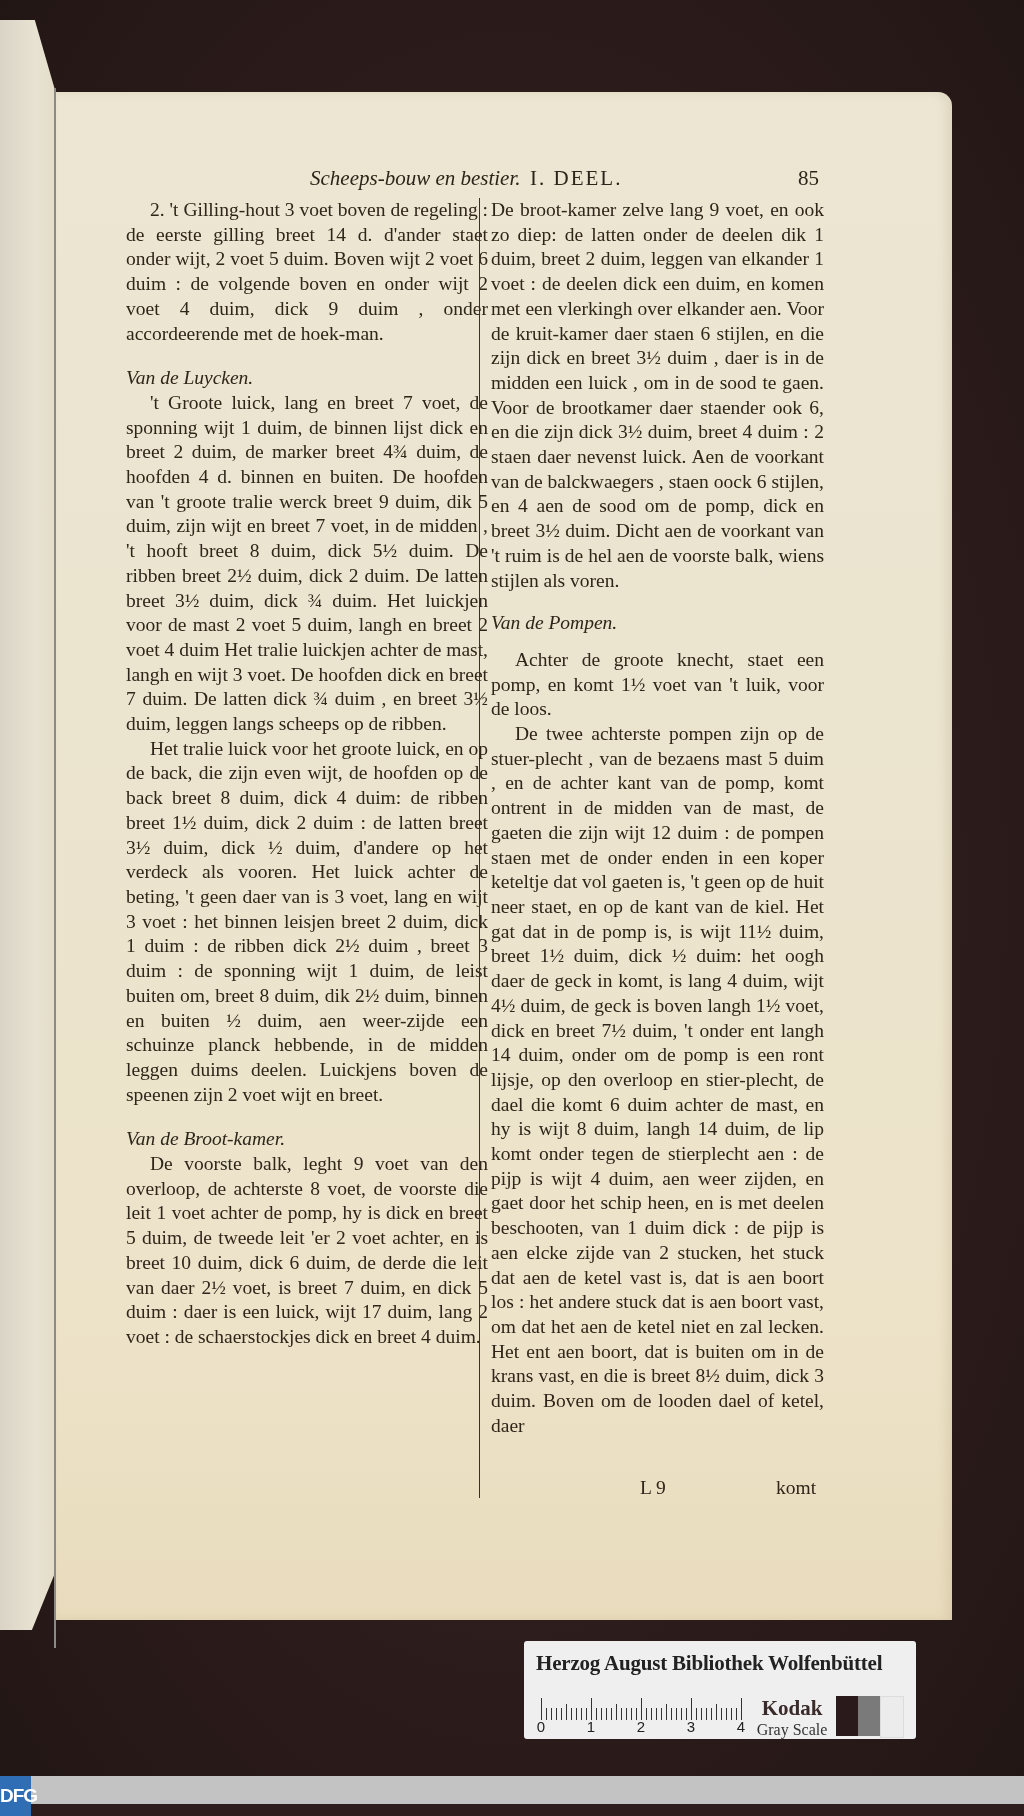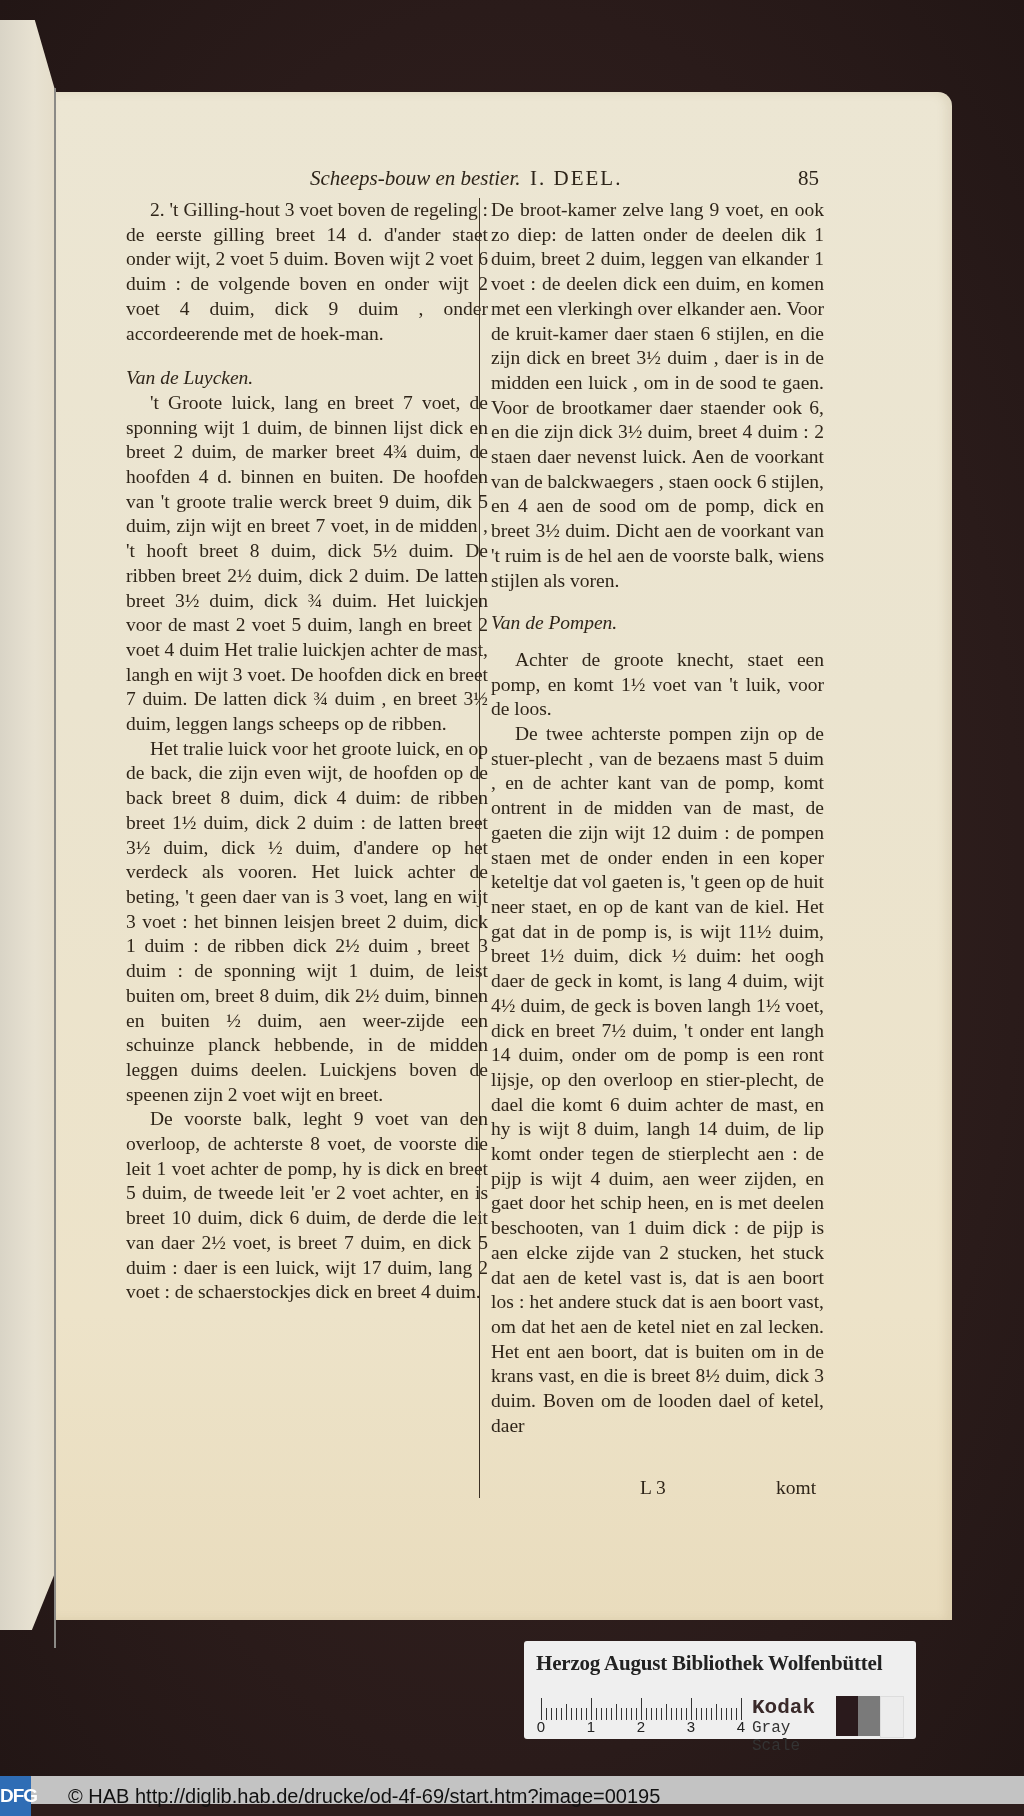--- a/index.html
+++ b/index.html
@@ -62,21 +62,21 @@
     position: absolute; left: 524px; top: 1641px; width: 392px; height: 98px;
     background: #efefef; border-radius: 3px;
   }
   .label-card .lib {
     position: absolute; left: 12px; top: 10px; font-size: 21px; font-weight: bold;
     color: #222; white-space: nowrap; letter-spacing: -0.2px;
   }
   .ruler { position: absolute; left: 17px; top: 54px; width: 200px; height: 40px; }
   .ruler .tick { position: absolute; bottom: 15px; width: 1px; background: #333; }
   .ruler .num { position: absolute; bottom: 0; font-family: "Liberation Sans", sans-serif; font-size: 15px; color: #222; transform: translateX(-50%); }
-  .kodak { position: absolute; left: 228px; top: 55px; width: 80px; font-family: Liberation Mono, monospace; }
+  .kodak { position: absolute; left: 228px; top: 55px; width: 80px; text-align: center; font-family: Liberation Serif, serif; }
   .kodak .brand { font-size: 21px; font-weight: bold; color: #3a2a2a; display: block; }
   .kodak .sub { font-size: 16px; color: #333; display: block; }
   .swatch { position: absolute; top: 55px; width: 22px; height: 40px; }
   .footer {
     position: absolute; left: 0; top: 1776px; width: 1024px; height: 28px;
     background: #c3c3c3;
   }
   .dfg {
     position: absolute; left: 0; top: 0; width: 31px; height: 40px;
     background: #2f6db5; color: #fff; font-family: "Liberation Sans", sans-serif;
@@ -100,34 +100,35 @@
   <span class="title">Scheeps-bouw en bestier.</span>
   <span class="part">I. DEEL.</span>
   <span class="pgno">85</span>
 </div>
 
 <div class="col col-left">
   <p class="indent">2. 't Gilling-hout 3 voet boven de regeling : de eerste gilling breet 14 d. d'ander staet onder wijt, 2 voet 5 duim. Boven wijt 2 voet 6 duim : de volgende boven en onder wijt 2 voet 4 duim, dick 9 duim , onder accordeerende met de hoek-man.</p>
   <p class="heading">Van de Luycken.</p>
   <p class="indent">'t Groote luick, lang en breet 7 voet, de sponning wijt 1 duim, de binnen lijst dick en breet 2 duim, de marker breet 4¾ duim, de hoofden 4 d. binnen en buiten. De hoofden van 't groote tralie werck breet 9 duim, dik 5 duim, zijn wijt en breet 7 voet, in de midden , 't hooft breet 8 duim, dick 5½ duim. De ribben breet 2½ duim, dick 2 duim. De latten breet 3½ duim, dick ¾ duim. Het luickjen voor de mast 2 voet 5 duim, langh en breet 2 voet 4 duim Het tralie luickjen achter de mast, langh en wijt 3 voet. De hoofden dick en breet 7 duim. De latten dick ¾ duim , en breet 3½ duim, leggen langs scheeps op de ribben.</p>
   <p class="indent">Het tralie luick voor het groote luick, en op de back, die zijn even wijt, de hoofden op de back breet 8 duim, dick 4 duim: de ribben breet 1½ duim, dick 2 duim : de latten breet 3½ duim, dick ½ duim, d'andere op het verdeck als vooren. Het luick achter de beting, 't geen daer van is 3 voet, lang en wijt 3 voet : het binnen leisjen breet 2 duim, dick 1 duim : de ribben dick 2½ duim , breet 3 duim : de sponning wijt 1 duim, de leist buiten om, breet 8 duim, dik 2½ duim, binnen en buiten ½ duim, aen weer-zijde een schuinze planck hebbende, in de midden leggen duims deelen. Luickjens boven de speenen zijn 2 voet wijt en breet.</p>
+  <p class="heading">Van de Broot-kamer.</p>
   <p class="indent">De voorste balk, leght 9 voet van den overloop, de achterste 8 voet, de voorste die leit 1 voet achter de pomp, hy is dick en breet 5 duim, de tweede leit 'er 2 voet achter, en is breet 10 duim, dick 6 duim, de derde die leit van daer 2½ voet, is breet 7 duim, en dick 5 duim : daer is een luick, wijt 17 duim, lang 2 voet : de schaerstockjes dick en breet 4 duim.</p>
 </div>
 
 <div class="col-rule"></div>
 
 <div class="col col-right">
   <p>De broot-kamer zelve lang 9 voet, en ook zo diep: de latten onder de deelen dik 1 duim, breet 2 duim, leggen van elkander 1 voet : de deelen dick een duim, en komen met een vlerkingh over elkander aen. Voor de kruit-kamer daer staen 6 stijlen, en die zijn dick en breet 3½ duim , daer is in de midden een luick , om in de sood te gaen. Voor de brootkamer daer staender ook 6, en die zijn dick 3½ duim, breet 4 duim : 2 staen daer nevenst luick. Aen de voorkant van de balckwaegers , staen oock 6 stijlen, en 4 aen de sood om de pomp, dick en breet 3½ duim. Dicht aen de voorkant van 't ruim is de hel aen de voorste balk, wiens stijlen als voren.</p>
   <p class="heading">Van de Pompen.</p>
   <p class="indent first-after">Achter de groote knecht, staet een pomp, en komt 1½ voet van 't luik, voor de loos.</p>
   <p class="indent">De twee achterste pompen zijn op de stuer-plecht , van de bezaens mast 5 duim , en de achter kant van de pomp, komt ontrent in de midden van de mast, de gaeten die zijn wijt 12 duim : de pompen staen met de onder enden in een koper keteltje dat vol gaeten is, 't geen op de huit neer staet, en op de kant van de kiel. Het gat dat in de pomp is, is wijt 11½ duim, breet 1½ duim, dick ½ duim: het oogh daer de geck in komt, is lang 4 duim, wijt 4½ duim, de geck is boven langh 1½ voet, dick en breet 7½ duim, 't onder ent langh 14 duim, onder om de pomp is een ront lijsje, op den overloop en stier-plecht, de dael die komt 6 duim achter de mast, en hy is wijt 8 duim, langh 14 duim, de lip komt onder tegen de stierplecht aen : de pijp is wijt 4 duim, aen weer zijden, en gaet door het schip heen, en is met deelen beschooten, van 1 duim dick : de pijp is aen elcke zijde van 2 stucken, het stuck dat aen de ketel vast is, dat is aen boort los : het andere stuck dat is aen boort vast, om dat het aen de ketel niet en zal lecken. Het ent aen boort, dat is buiten om in de krans vast, en die is breet 8½ duim, dick 3 duim. Boven om de looden dael of ketel, daer</p>
 </div>
 
 <div class="signature">
-  <span class="sig">L 3</span>
+  <span class="sig">L 9</span>
   <span class="catch">komt</span>
 </div>
 
 <div class="label-card">
   <div class="lib">Herzog August Bibliothek Wolfenbüttel</div>
   <div class="ruler">
     <div class="tick" style="left:0;height:22px"></div>
     <div class="tick" style="left:5px;height:12px"></div>
     <div class="tick" style="left:10px;height:12px"></div>
     <div class="tick" style="left:15px;height:12px"></div>
@@ -178,14 +179,13 @@
     <span class="brand">Kodak</span>
     <span class="sub">Gray Scale</span>
   </div>
   <div class="swatch" style="left:312px;background:#2a1a1c"></div>
   <div class="swatch" style="left:334px;background:#7a7a7a"></div>
   <div class="swatch" style="left:356px;background:#ececec;border:1px solid #ddd"></div>
 </div>
 
 <div class="footer">
   <div class="dfg">DFG</div>
-  <div class="copyright">© HAB http://diglib.hab.de/drucke/od-4f-69/start.htm?image=00195</div>
 </div>
 
 </body></html>

